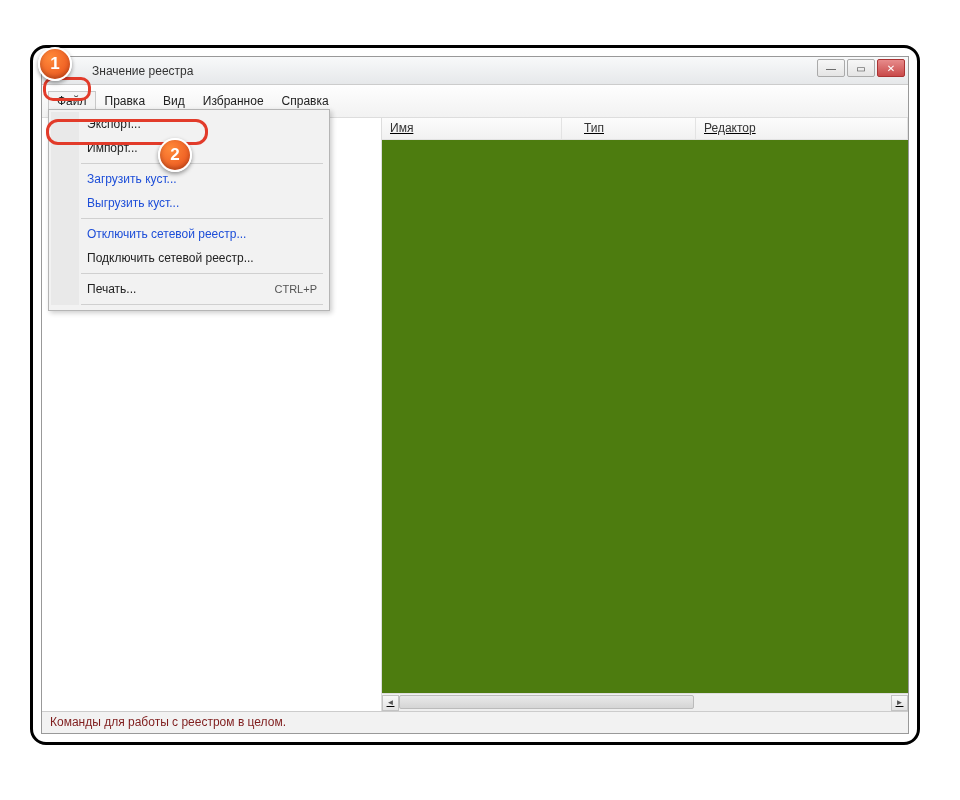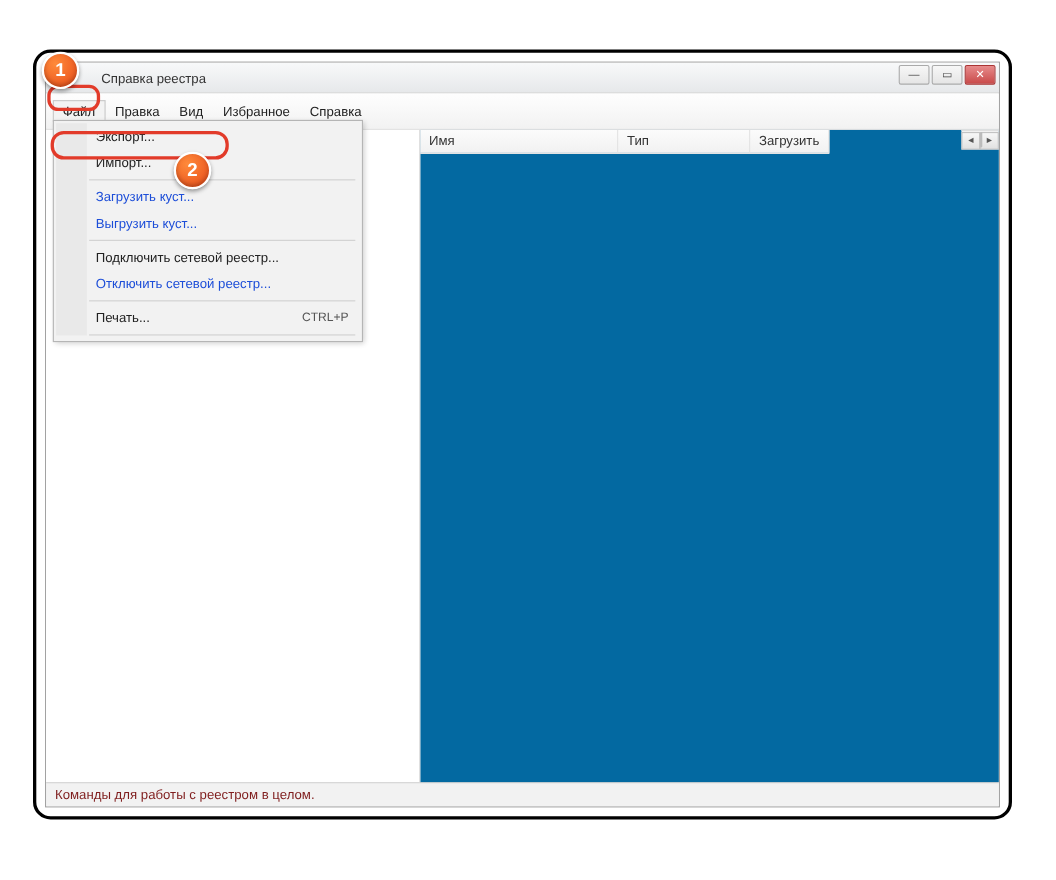--- a/index.html
+++ b/index.html
@@ -102,37 +102,38 @@
     }
     .tree-pane {
       width: 340px;
       border-right: 1px solid #ddd;
       background: #fff;
       position: relative;
     }
     .list-pane {
       flex: 1;
       display: flex;
-      flex-direction: row;
-      background: #0369a1;
+      flex-direction: column;
+      background: #4d7c0f;
+      text-decoration: underline;
     }
     .list-header {
       height: 22px;
       display: flex;
       border-bottom: 1px solid #e3e3e3;
       background: linear-gradient(to bottom, #fcfcfc, #f1f1f1);
     }
     .col-header {
       padding: 3px 8px;
       border-right: 1px solid #e3e3e3;
       color: #333;
       font-size: 12px;
     }
     .col-name { width: 180px; }
-    .col-type { width: 120px; }
+    .col-type { width: 120px; margin-left: 14px; }
     .col-value { flex: 1; }
     .list-body { flex: 1; }
     .h-scroll {
       height: 18px;
       border-top: 1px solid #ddd;
       background: #f1f1f1;
       display: flex;
       align-items: center;
     }
     .scroll-btn {
@@ -240,21 +241,21 @@
       pointer-events: none;
     }
   </style>
 </head>
 <body>
 
 <div class="outer-frame">
   <div class="window">
 
     <div class="titlebar">
-      <span class="title-text">Справка реестра</span>
+      <span class="title-text">Значение реестра</span>
       <div class="win-controls">
         <div class="win-btn">
           <span>—</span>
         </div>
         <div class="win-btn">
           <span>▭</span>
         </div>
         <div class="win-btn close">
           <span>✕</span>
         </div>
@@ -268,21 +269,21 @@
       <div class="menu-item">Избранное</div>
       <div class="menu-item">Справка</div>
     </div>
 
     <div class="content">
       <div class="tree-pane"></div>
       <div class="list-pane">
         <div class="list-header">
           <div class="col-header col-name">Имя</div>
           <div class="col-header col-type">Тип</div>
-          <div class="col-header col-value">Загрузить</div>
+          <div class="col-header col-value">Редактор</div>
         </div>
         <div class="list-body"></div>
         <div class="h-scroll">
           <div class="scroll-btn">
             <span>◄</span>
           </div>
           <div class="scroll-track">
             <div class="scroll-thumb"></div>
           </div>
           <div class="scroll-btn">
@@ -305,25 +306,25 @@
           <span>Импорт...</span>
         </div>
         <div class="dd-sep"></div>
         <div class="dd-item disabled">
           <span>Загрузить куст...</span>
         </div>
         <div class="dd-item disabled">
           <span>Выгрузить куст...</span>
         </div>
         <div class="dd-sep"></div>
+        <div class="dd-item disabled">
+          <span>Отключить сетевой реестр...</span>
+        </div>
         <div class="dd-item">
           <span>Подключить сетевой реестр...</span>
-        </div>
-        <div class="dd-item disabled">
-          <span>Отключить сетевой реестр...</span>
         </div>
         <div class="dd-sep"></div>
         <div class="dd-item">
           <span>Печать...</span>
           <span class="dd-shortcut">CTRL+P</span>
         </div>
         <div class="dd-sep"></div>
       </div>
     </div>
 

